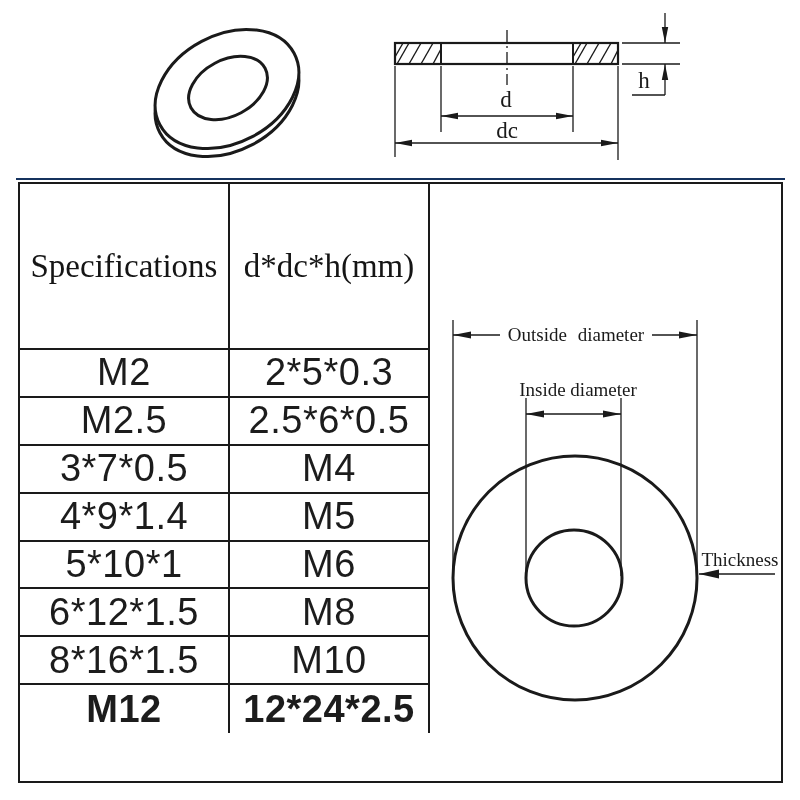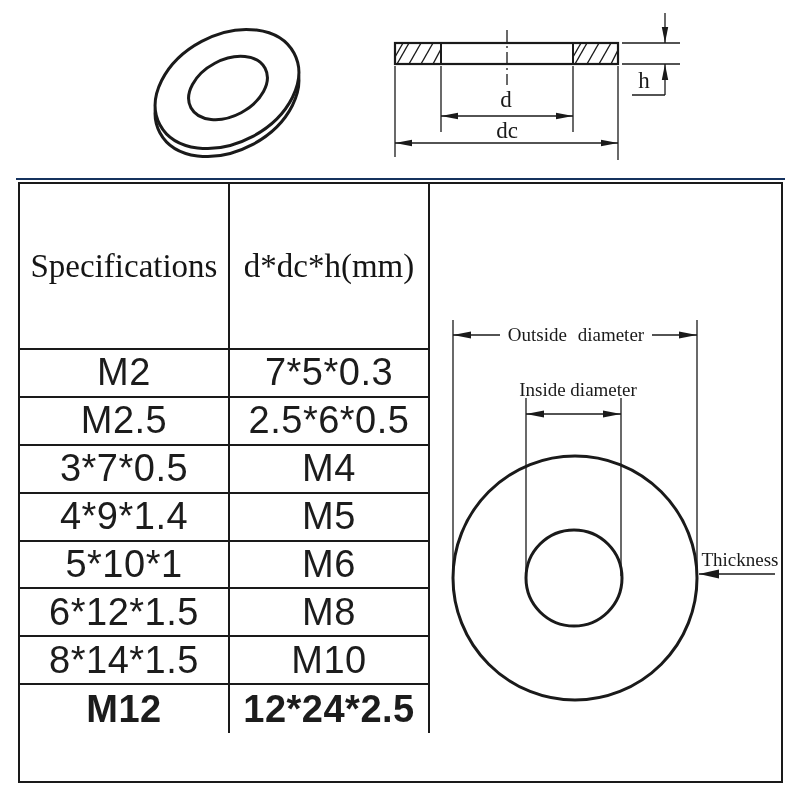--- a/index.html
+++ b/index.html
@@ -183,38 +183,38 @@
 
           <g>
             <text class="drawing-text dim-label-small" x="310" y="382" text-anchor="middle">Thickness</text>
             <line x1="269" y1="390" x2="345" y2="390" class="stroke" stroke-width="1.5"></line>
             <polygon class="arrow" points="269,390 289,385.6 289,394.4"></polygon>
           </g>
         </svg>
       </div>
 
       <div class="cell data-cell">M2</div>
-      <div class="cell data-cell">7*5*0.3</div>
+      <div class="cell data-cell">2*5*0.3</div>
 
       <div class="cell data-cell">M2.5</div>
       <div class="cell data-cell">2.5*6*0.5</div>
 
       <div class="cell data-cell">3*7*0.5</div>
 
       <div class="cell data-cell">M4</div>
       <div class="cell data-cell">4*9*1.4</div>
 
       <div class="cell data-cell">M5</div>
       <div class="cell data-cell">5*10*1</div>
 
       <div class="cell data-cell">M6</div>
       <div class="cell data-cell">6*12*1.5</div>
 
       <div class="cell data-cell">M8</div>
-      <div class="cell data-cell">8*14*1.5</div>
+      <div class="cell data-cell">8*16*1.5</div>
 
       <div class="cell data-cell">M10</div>
 
       <div class="cell data-cell last-row">M12</div>
       <div class="cell data-cell last-row">12*24*2.5</div>
 
     </div>
   </div>
 
 </div>

